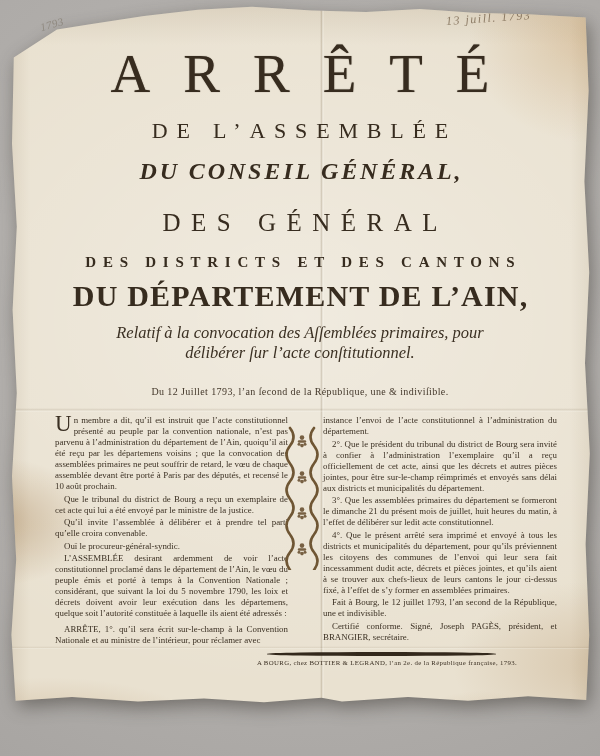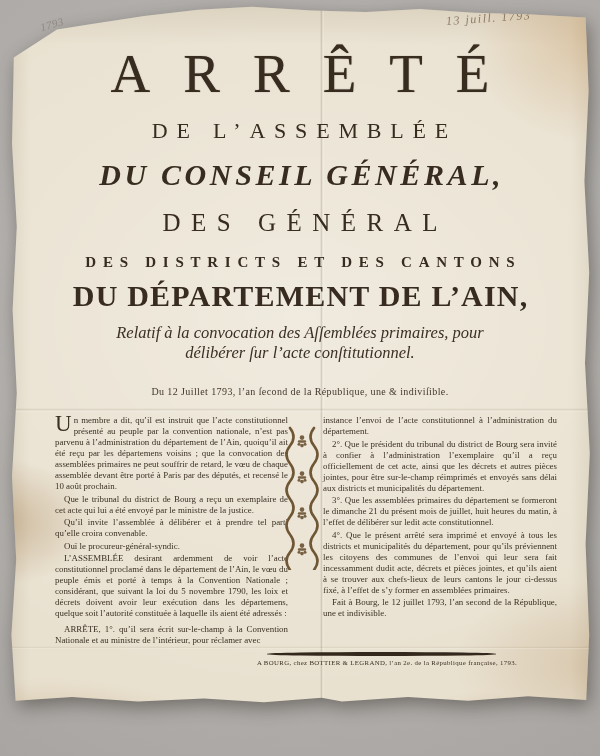--- a/index.html
+++ b/index.html
@@ -24,21 +24,21 @@
   .crease-h1{position:absolute;left:0;right:0;top:408px;height:4px;
     background:linear-gradient(180deg, rgba(100,80,50,0), rgba(100,80,50,.13) 45%, rgba(255,255,250,.26) 80%, rgba(255,255,250,0));}
   .crease-h2{position:absolute;left:0;right:0;top:646px;height:3px;
     background:linear-gradient(180deg, rgba(100,80,50,0), rgba(100,80,50,.08) 50%, rgba(255,255,250,.18) 85%, rgba(255,255,250,0));}
   .head{position:absolute;left:0;right:0;text-align:center;color:#372c1f;white-space:nowrap;}
   .head .ls{display:inline-block;}
   .t-title{top:42px;font-size:55px;}
   .t-title .ls{letter-spacing:.60em;margin-right:-.60em;text-shadow:0 0 1px rgba(55,44,31,.65);}
   .t-assemblee{top:118px;font-size:22px;}
   .t-assemblee .ls{letter-spacing:.40em;margin-right:-.40em;}
-  .t-conseil{top:158px;font-size:30px;font-style:italic;font-weight:bold;}
+  .t-conseil{top:158px;font-size:24px;font-style:italic;font-weight:bold;}
   .t-conseil .ls{letter-spacing:.12em;margin-right:-.12em;}
   .t-deputes{top:209px;font-size:25px;}
   .t-deputes .ls{letter-spacing:.42em;margin-right:-.42em;}
   .t-districts{top:254px;font-size:15px;font-weight:bold;}
   .t-districts .ls{letter-spacing:.45em;margin-right:-.45em;}
   .t-departement{top:279px;font-size:30px;font-weight:bold;text-decoration:underline;}
   .t-departement .ls{letter-spacing:.04em;margin-right:-.04em;}
   .t-subtitle{top:323px;font-size:16.5px;font-style:italic;line-height:20px;
     padding:0 97px;white-space:normal;color:#3b3023;}
   .t-dateline{top:386px;font-size:10px;letter-spacing:.04em;color:#43372a;}
@@ -124,20 +124,21 @@
         <use href="#fl" transform="translate(19,88)"></use>
         <use href="#fl" transform="translate(19,124)"></use>
       </svg>
 
       <div class="col col-right">
         <p>instance l’envoi de l’acte constitutionnel à l’administration du département.</p>
         <p>2°. Que le président du tribunal du district de Bourg sera invité à confier à l’administration l’exemplaire qu’il a reçu officiellement de cet acte, ainsi que les décrets et autres pièces jointes, pour être sur-le-champ réimprimés et envoyés sans délai aux districts et municipalités du département.</p>
         <p>3°. Que les assemblées primaires du département se formeront le dimanche 21 du présent mois de juillet, huit heures du matin, à l’effet de délibérer sur ledit acte constitutionnel.</p>
         <p>4°. Que le présent arrêté sera imprimé et envoyé à tous les districts et municipalités du département, pour qu’ils préviennent les citoyens des communes de l’envoi qui leur sera fait incessamment dudit acte, décrets et pièces jointes, et qu’ils aient à se trouver aux chefs-lieux de leurs cantons le jour ci-dessus fixé, à l’effet de s’y former en assemblées primaires.</p>
         <p>Fait à Bourg, le 12 juillet 1793, l’an second de la République, une et indivisible.</p>
+        <p>Certifié conforme. Signé, Joseph PAGÈS, président, et BRANGIER, secrétaire.</p>
       </div>
 
       <div class="swelled-rule"></div>
       <div class="imprint">A BOURG, chez BOTTIER &amp; LEGRAND, l’an 2e. de la République française, 1793.</div>
 
     </div>
   </div>
 </div>
 
 </body></html>

